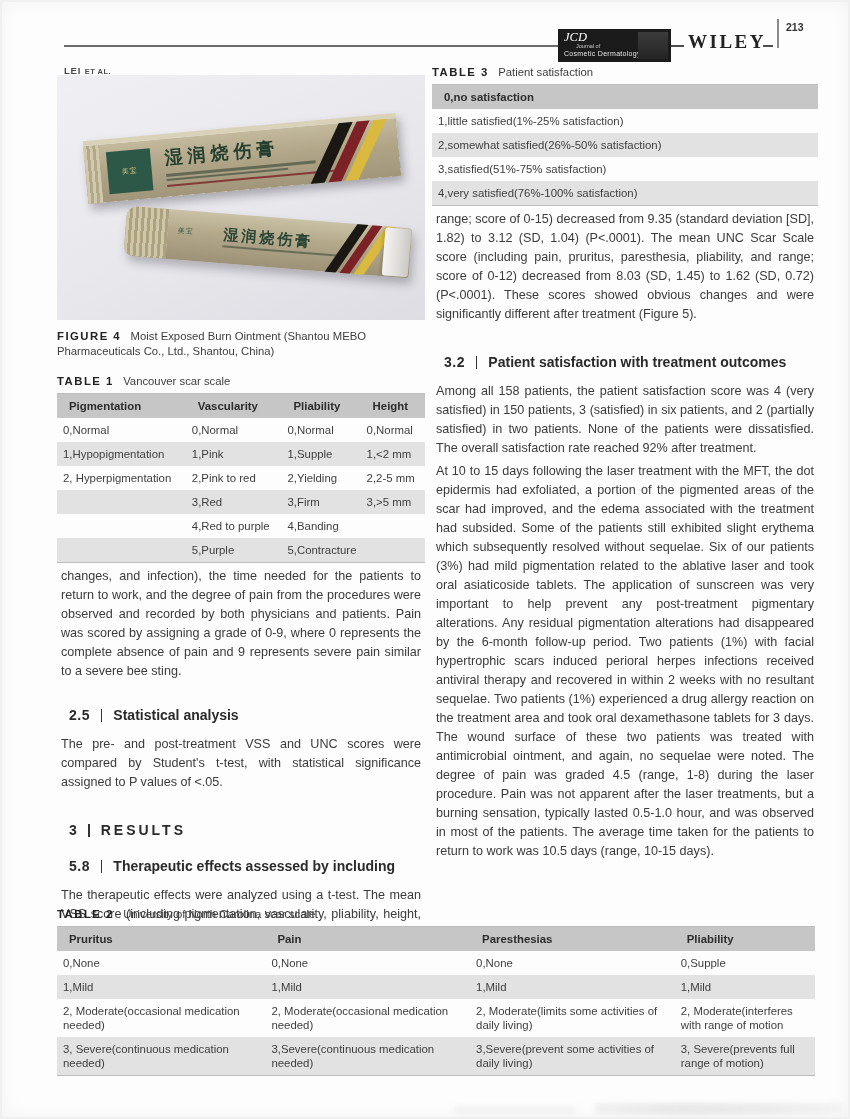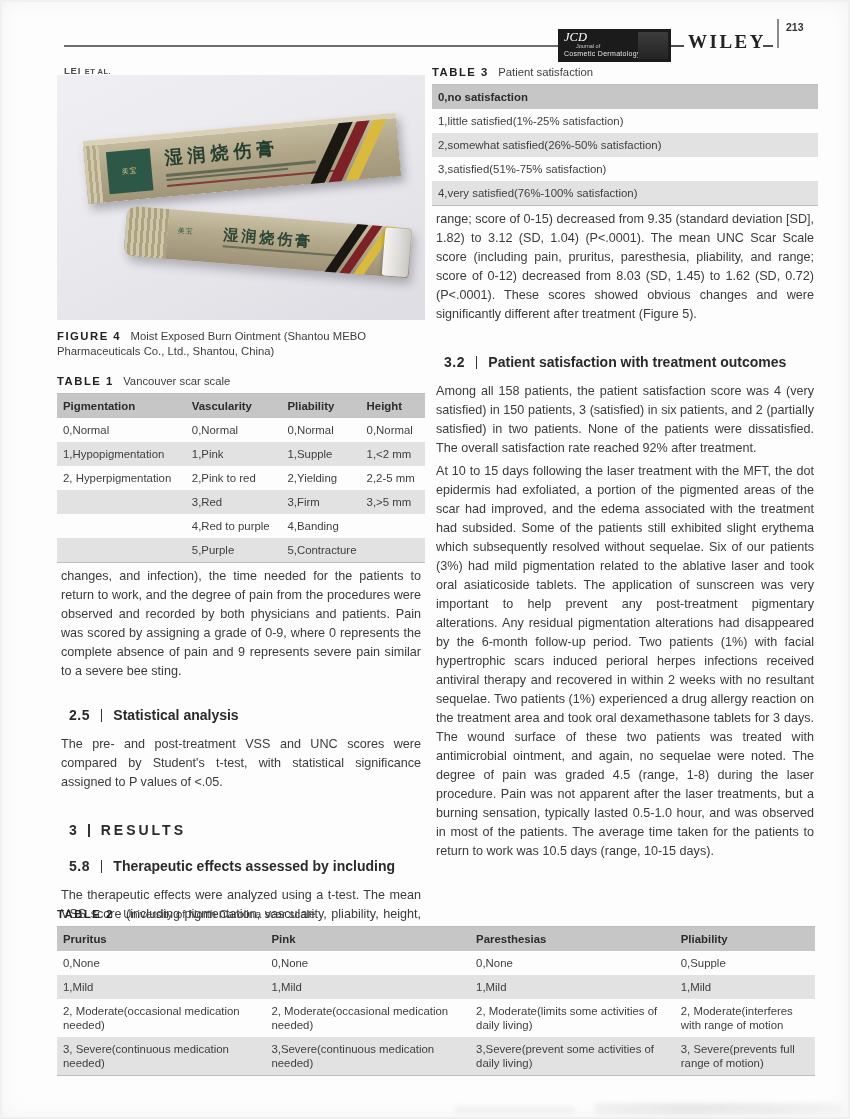--- a/index.html
+++ b/index.html
@@ -64,21 +64,21 @@
   .tube-cap{position:absolute;left:259px;top:1px;width:26px;height:48px;border-radius:3px;
             background:linear-gradient(90deg,#f4f3f1 0%,#dddcd9 60%,#c9c8c5 100%);box-shadow:-2px 0 3px rgba(0,0,0,.15);}
 
   
   .caption{font-size:11.3px;line-height:15px;margin-top:9px;color:#3e3e3e;}
   .caption b, .tbl-label b{letter-spacing:1.5px;color:#222;}
   .tbl-label{font-size:11.3px;color:#3e3e3e;margin:0 0 6px 0;}
 
   
   table{width:100%;border-collapse:collapse;font-size:11.4px;line-height:14px;table-layout:fixed;}
-  thead th{background:#c7c6c6;text-align:left;font-weight:bold;color:#2c2c2c;padding:5px 6px;border-top:1px solid #bdbdbd;}
+  thead th{background:#c7c6c6;text-align:left;font-weight:bold;color:#2c2c2c;padding:5px 12px;border-top:1px solid #bdbdbd;}
   tbody td{padding:5px 6px;vertical-align:top;color:#3e3e3e;}
   tbody tr:nth-child(even) td{background:#e3e2e2;}
   tbody tr:last-child td{border-bottom:1px solid #bdbdbd;}
 
   
   .subsec{font-size:14px;font-weight:bold;color:#2a2a2a;margin:12px;display:flex;align-items:center;}
   .hbar{display:inline-block;width:1.4px;height:13px;background:#333;margin:0 11px;}
   .results-title{letter-spacing:3px;}
   .num{letter-spacing:.5px;} .mt9{margin-top:9px;} .mt12{margin-top:12px;} .mt14{margin-top:14px;}
   .mt16{margin-top:16px;} .mt20{margin-top:20px;} .mt26{margin-top:26px;} .mt30{margin-top:30px;}
@@ -278,21 +278,21 @@
     <table>
       <colgroup>
           <col style="width:27.5%">
           <col style="width:27%">
           <col style="width:27%">
           <col style="width:18.5%">
         </colgroup>
       <thead>
           <tr>
             <th>Pruritus</th>
-            <th>Pink</th>
+            <th>Pain</th>
             <th>Paresthesias</th>
             <th>Pliability</th>
           </tr>
         </thead>
         <tbody>
           <tr>
             <td>0,None</td>
             <td>0,None</td>
             <td>0,None</td>
             <td>0,Supple</td>

